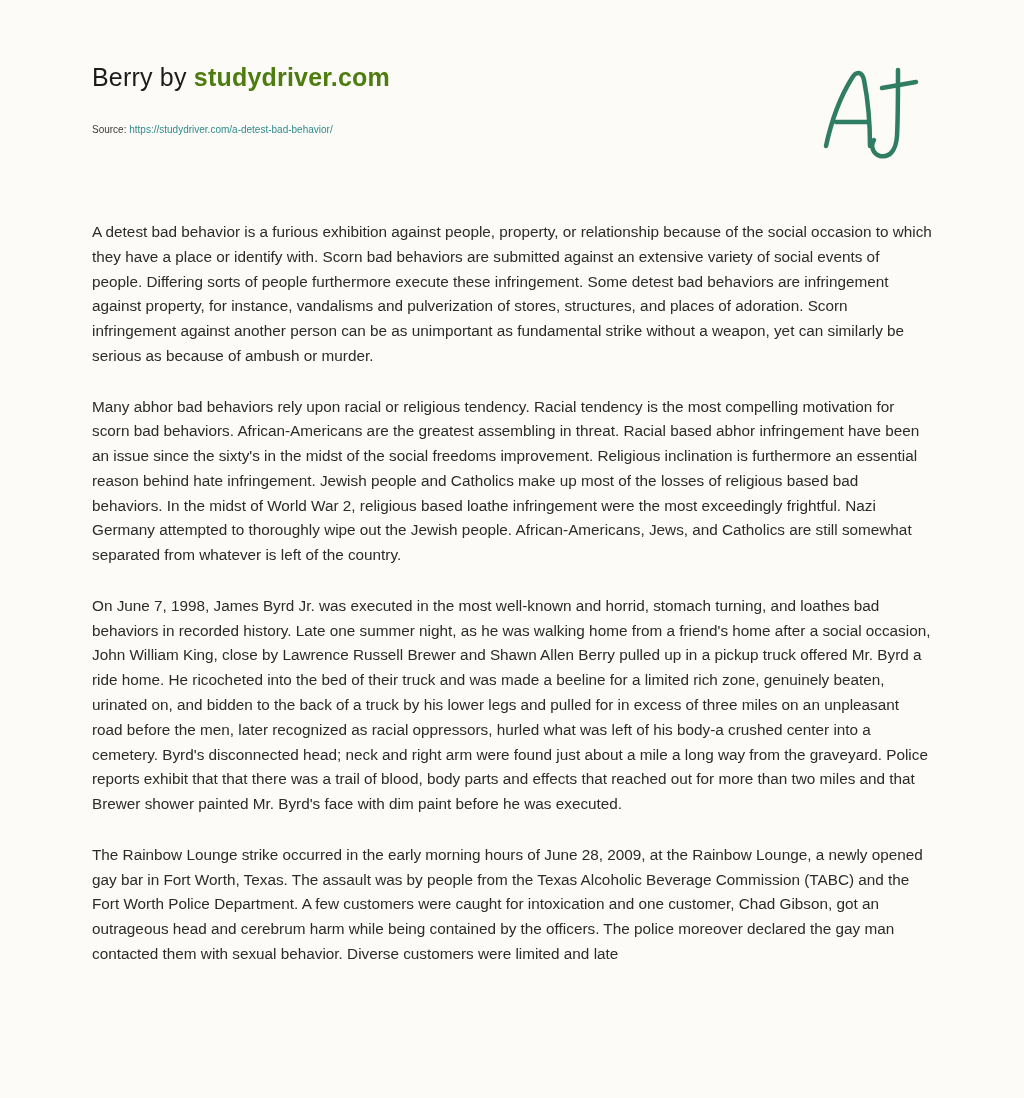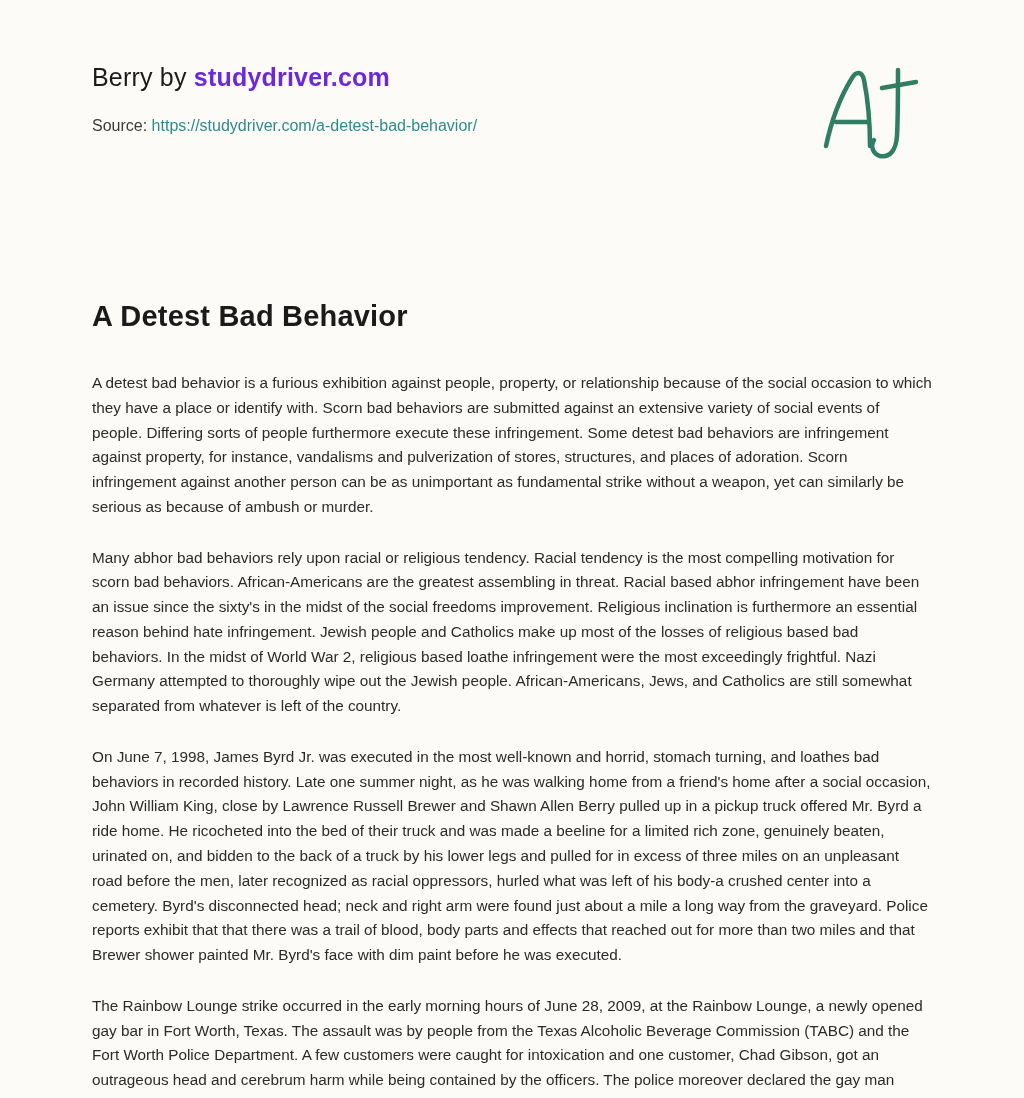--- a/index.html
+++ b/index.html
@@ -31,26 +31,26 @@
 
   .essay-by {
     font-size: 25px;
     color: #1c1c1c;
     letter-spacing: 0.2px;
     font-weight: 400;
     line-height: 1.2;
   }
   .essay-by .brand {
     font-weight: 700;
-    color: #6d28d9;
+    color: #4d7c0f;
   }
 
   .source-line {
-    margin-top: 25px;
-    font-size: 16px;
+    margin-top: 32px;
+    font-size: 10px;
     color: #3a3a3a;
   }
   .source-line .source-label {
     color: #3a3a3a;
   }
   .source-line .source-url {
     color: #2e8b8b;
     text-decoration: none;
     word-break: break-all;
   }
@@ -110,21 +110,20 @@
           <path d="M14 86 C 20 58, 30 34, 40 18 C 44 11, 50 11, 52 20 C 56 40, 58 66, 58 86"></path>
           <path d="M24 62 L 56 62"></path>
           <path d="M86 10 C 86 34, 86 58, 85 76 C 84 90, 78 98, 68 96 C 61 94, 58 86, 62 80"></path>
           <path d="M70 28 L 104 22"></path>
         </g>
       </svg>
     </div>
 
   </div>
 
-  <h1 class="title">A Detest Bad Behavior</h1>
 
   <div class="article">
     <p>A detest bad behavior is a furious exhibition against people, property, or relationship because of the social occasion to which they have a place or identify with. Scorn bad behaviors are submitted against an extensive variety of social events of people. Differing sorts of people furthermore execute these infringement. Some detest bad behaviors are infringement against property, for instance, vandalisms and pulverization of stores, structures, and places of adoration. Scorn infringement against another person can be as unimportant as fundamental strike without a weapon, yet can similarly be serious as because of ambush or murder.</p>
     <p>Many abhor bad behaviors rely upon racial or religious tendency. Racial tendency is the most compelling motivation for scorn bad behaviors. African-Americans are the greatest assembling in threat. Racial based abhor infringement have been an issue since the sixty's in the midst of the social freedoms improvement. Religious inclination is furthermore an essential reason behind hate infringement. Jewish people and Catholics make up most of the losses of religious based bad behaviors. In the midst of World War 2, religious based loathe infringement were the most exceedingly frightful. Nazi Germany attempted to thoroughly wipe out the Jewish people. African-Americans, Jews, and Catholics are still somewhat separated from whatever is left of the country.</p>
     <p>On June 7, 1998, James Byrd Jr. was executed in the most well-known and horrid, stomach turning, and loathes bad behaviors in recorded history. Late one summer night, as he was walking home from a friend's home after a social occasion, John William King, close by Lawrence Russell Brewer and Shawn Allen Berry pulled up in a pickup truck offered Mr. Byrd a ride home. He ricocheted into the bed of their truck and was made a beeline for a limited rich zone, genuinely beaten, urinated on, and bidden to the back of a truck by his lower legs and pulled for in excess of three miles on an unpleasant road before the men, later recognized as racial oppressors, hurled what was left of his body-a crushed center into a cemetery. Byrd's disconnected head; neck and right arm were found just about a mile a long way from the graveyard. Police reports exhibit that that there was a trail of blood, body parts and effects that reached out for more than two miles and that Brewer shower painted Mr. Byrd's face with dim paint before he was executed.</p>
     <p>The Rainbow Lounge strike occurred in the early morning hours of June 28, 2009, at the Rainbow Lounge, a newly opened gay bar in Fort Worth, Texas. The assault was by people from the Texas Alcoholic Beverage Commission (TABC) and the Fort Worth Police Department. A few customers were caught for intoxication and one customer, Chad Gibson, got an outrageous head and cerebrum harm while being contained by the officers. The police moreover declared the gay man contacted them with sexual behavior. Diverse customers were limited and late</p>
   </div>
 
 </div>
 

